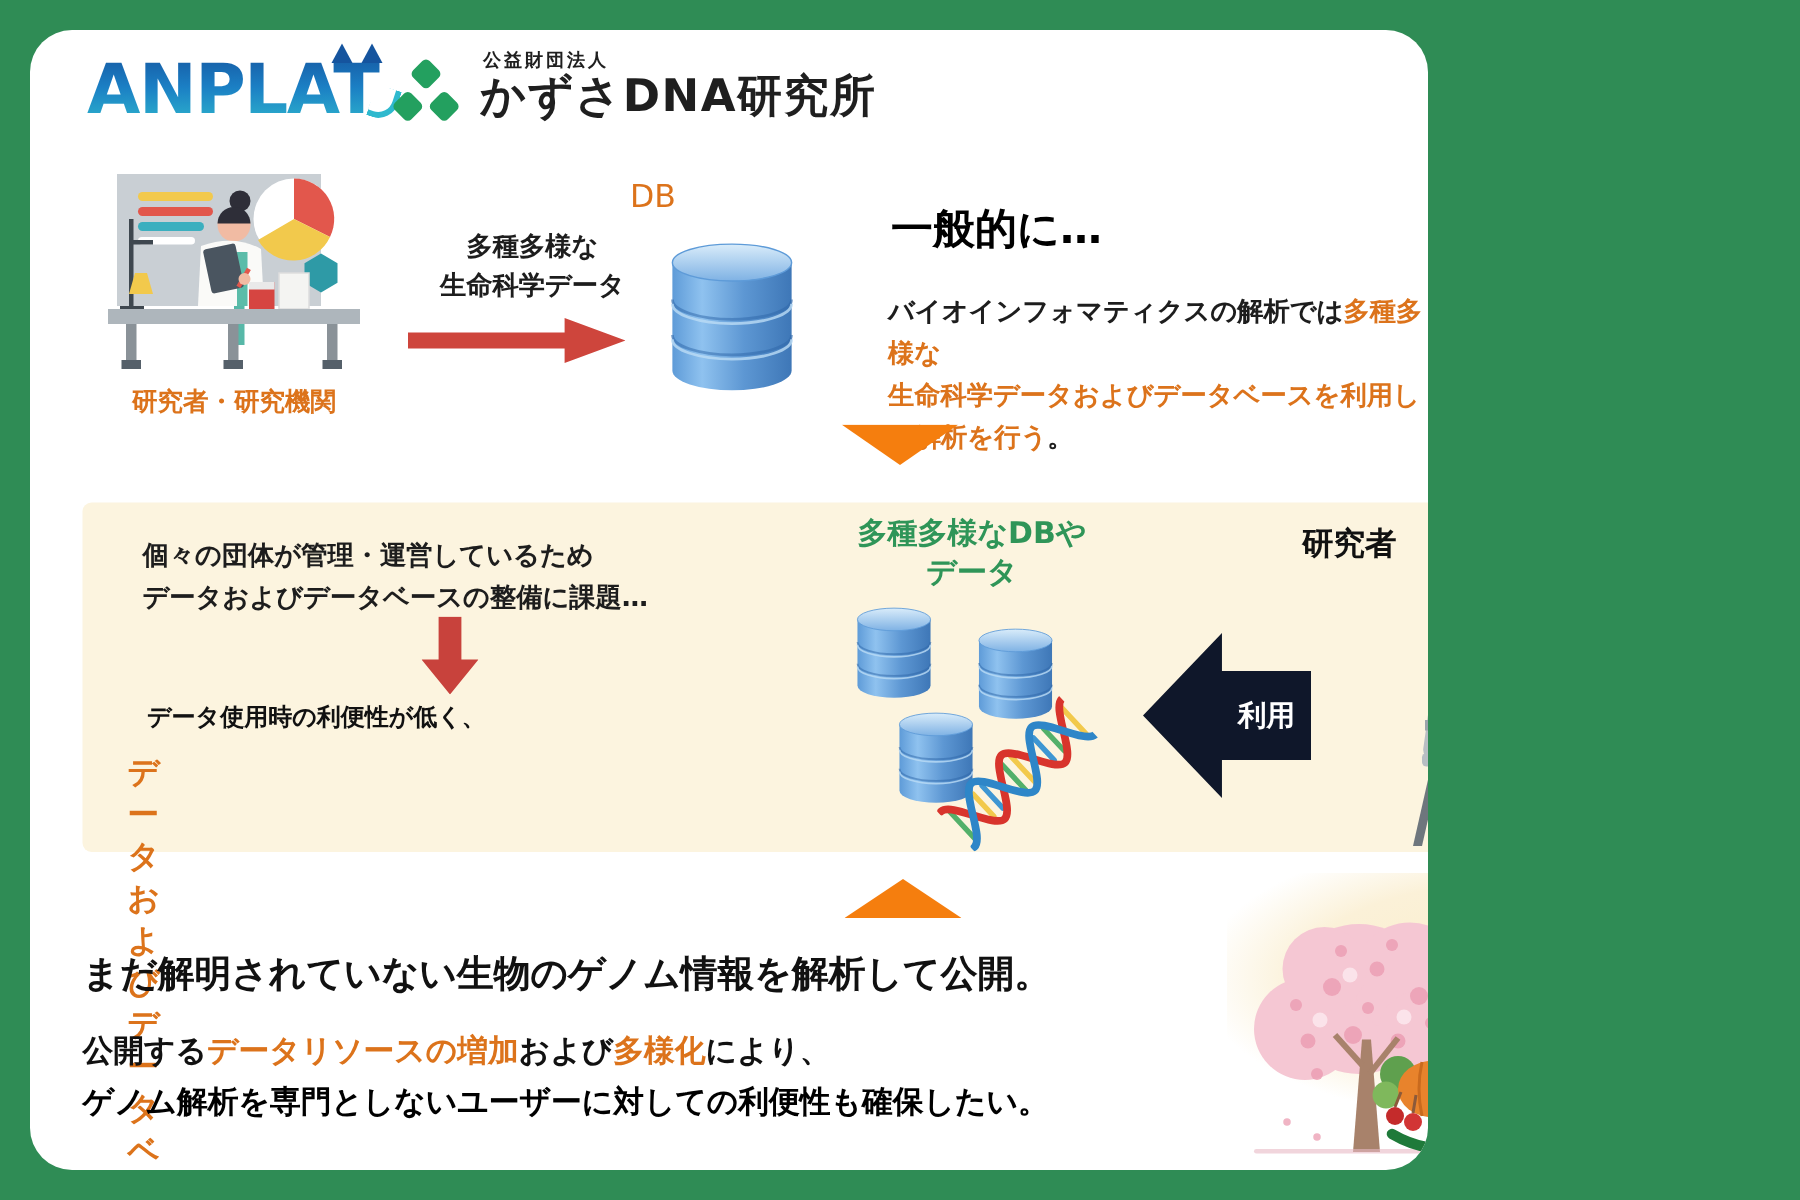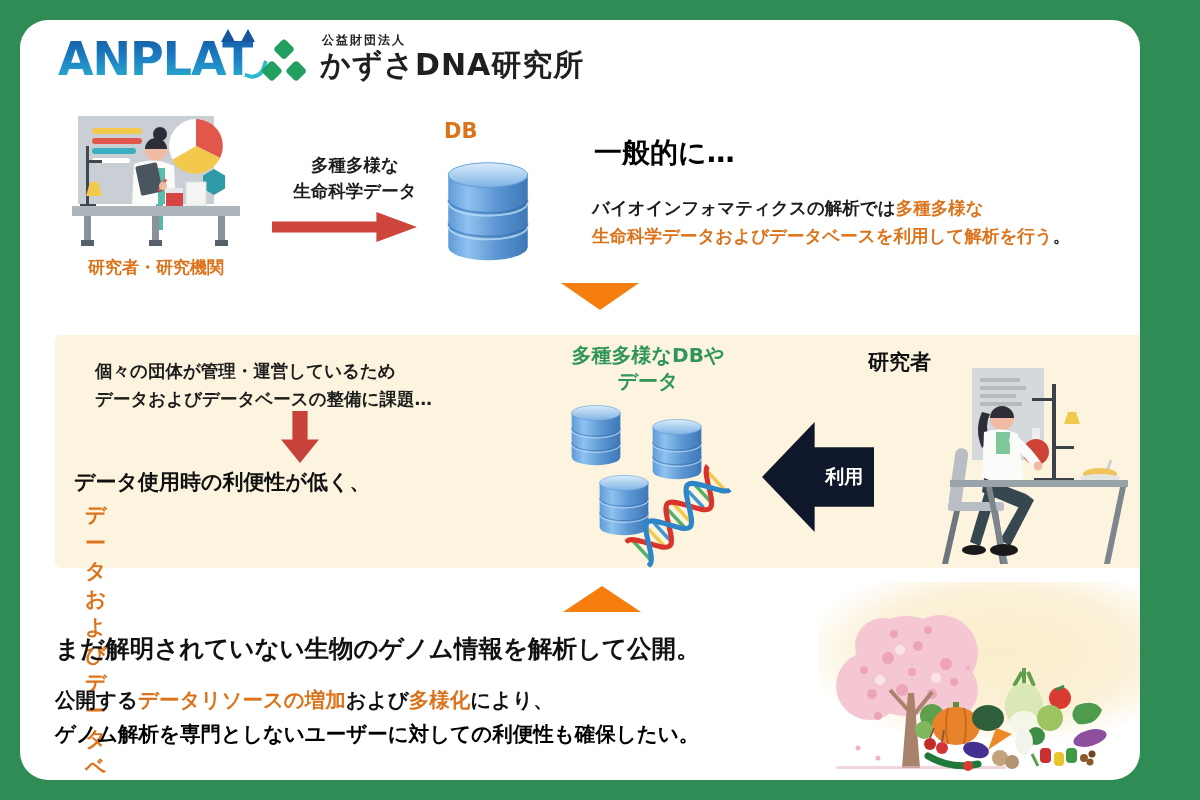--- a/index.html
+++ b/index.html
@@ -1,21 +1,21 @@
 <!DOCTYPE html>
 <html><head>
 <meta charset="utf-8">
 <style>
   html,body{margin:0;padding:0;}
   body{
     font-family:"DejaVu Sans","Liberation Sans",sans-serif;
     width:1200px;height:800px;overflow:hidden;
   }
   .frame{position:relative;width:1200px;height:800px;background:#2F8C55;}
-  .canvas{position:absolute;left:20px;top:20px;width:1120px;height:760px;
+  .canvas{position:absolute;left:20px;top:20px;width:932px;height:760px;
     background:#ffffff;border-radius:28px;overflow:hidden;}
   .abs{position:absolute;}
 
   
   .anplat{left:38px;top:10px;height:58px;display:flex;align-items:center;}
   .anplat-text{
     font-size:46px;font-weight:900;letter-spacing:-1px;line-height:1;
     background:linear-gradient(180deg,#15549E 0%,#1B7FC4 48%,#2FB9CE 100%);
     -webkit-background-clip:text;background-clip:text;color:transparent;
   }
@@ -33,37 +33,37 @@
   .kazusa-small{font-size:12px;font-weight:700;letter-spacing:2px;margin:2px 0 0 2px;}
   .kazusa-big{font-size:30px;font-weight:700;letter-spacing:1px;line-height:1.05;}
 
   
   .caption-orange{color:#DC731B;font-weight:800;font-size:17px;}
   .flow-label{left:246px;top:132px;width:178px;text-align:center;
     font-size:17.5px;font-weight:800;color:#1d1d1d;line-height:1.5;}
   .arrow-right-red{left:252px;top:192px;width:145px;height:30px;background:#CE453C;
     -webkit-clip-path:polygon(0 32%,72% 32%,72% 0,100% 50%,72% 100%,72% 68%,0 68%);
     clip-path:polygon(0 32%,72% 32%,72% 0,100% 50%,72% 100%,72% 68%,0 68%);}
-  .db-label{left:424px;top:99px;font-size:21px;font-weight:700;color:#DC731B;}
+  .db-label{left:400px;top:99px;font-size:21px;font-weight:400;color:#DC731B;}
   .heading-green{left:574px;top:114px;font-size:28px;font-weight:800;color:#000000;}
   .top-body{left:572px;top:174px;font-size:17.5px;font-weight:800;line-height:1.6;color:#1d1d1d;}
   .orange-t{color:#DC731B;}
   .tri{background:#F57E0E;}
   .tri-down{left:541px;top:263px;width:78px;height:27px;
     clip-path:polygon(0 0,100% 0,50% 100%);-webkit-clip-path:polygon(0 0,100% 0,50% 100%);}
   .tri-up{left:543px;top:566px;width:78px;height:26px;
     clip-path:polygon(50% 0,100% 100%,0 100%);-webkit-clip-path:polygon(50% 0,100% 100%,0 100%);}
 
   
   .band{left:35px;top:315px;width:1090px;height:233px;background:#FCF4DF;border-radius:6px;}
   .problem-text{left:75px;top:337px;font-size:17.5px;font-weight:800;color:#1d1d1d;line-height:1.62;}
   .arrow-down-red{left:261px;top:391px;width:38px;height:52px;background:#C8423C;
     -webkit-clip-path:polygon(30% 0,70% 0,70% 55%,100% 55%,50% 100%,0 55%,30% 55%);
     clip-path:polygon(30% 0,70% 0,70% 55%,100% 55%,50% 100%,0 55%,30% 55%);}
-  .result-1{left:54px;top:448px;font-size:21px;font-weight:800;color:#111;}
+  .result-1{left:78px;top:448px;font-size:16px;font-weight:800;color:#111;}
   .result-2{left:65px;top:481px;font-size:21px;font-weight:800;color:#DC731B;
     border-bottom:2.5px solid #DC731B;padding-bottom:2px;display:inline-block;}
   .dbgroup-heading{left:523px;top:322px;width:210px;text-align:center;
     font-size:20px;font-weight:800;color:#2F9558;line-height:1.3;}
   .db{display:block;}
   .db-big{left:420px;top:138px;width:96px;height:106px;}
   .db-s1{left:547px;top:382px;width:58px;height:66px;}
   .db-s2{left:628px;top:396px;width:58px;height:66px;}
   .db-s3{left:575px;top:452px;width:58px;height:66px;}
   .dna-wrap{left:627px;top:440px;width:62px;height:112px;transform:rotate(47deg);}

